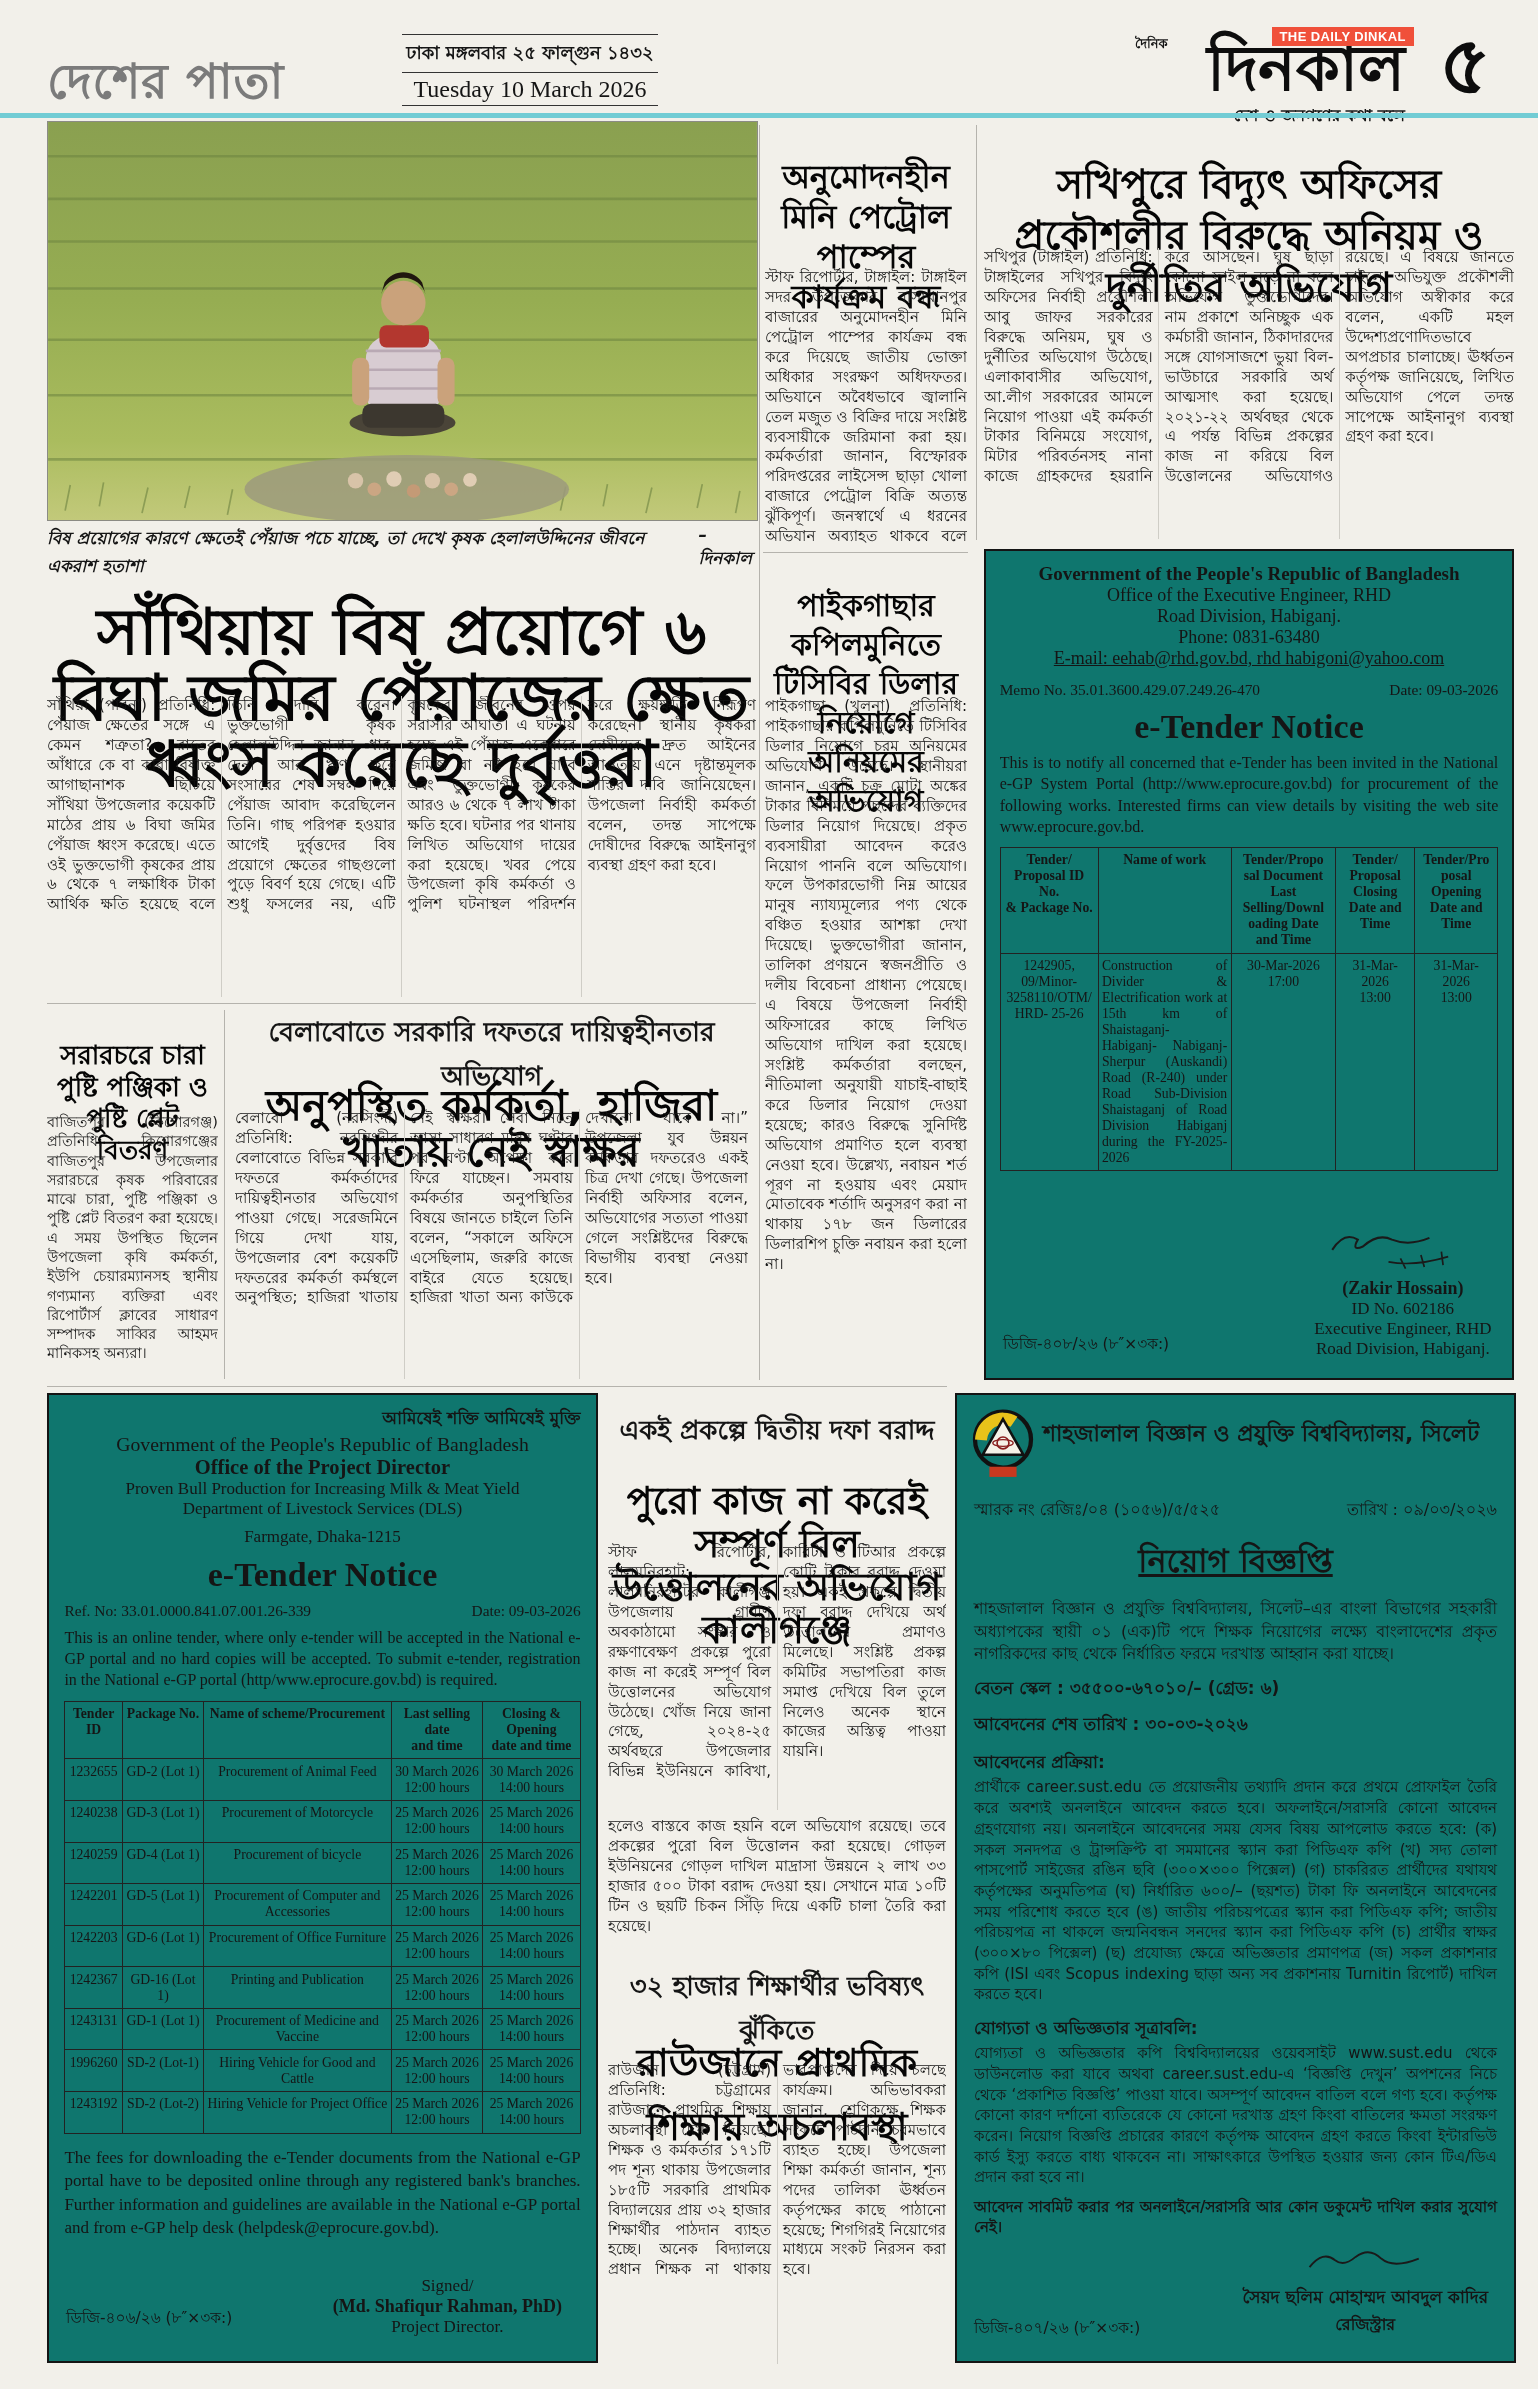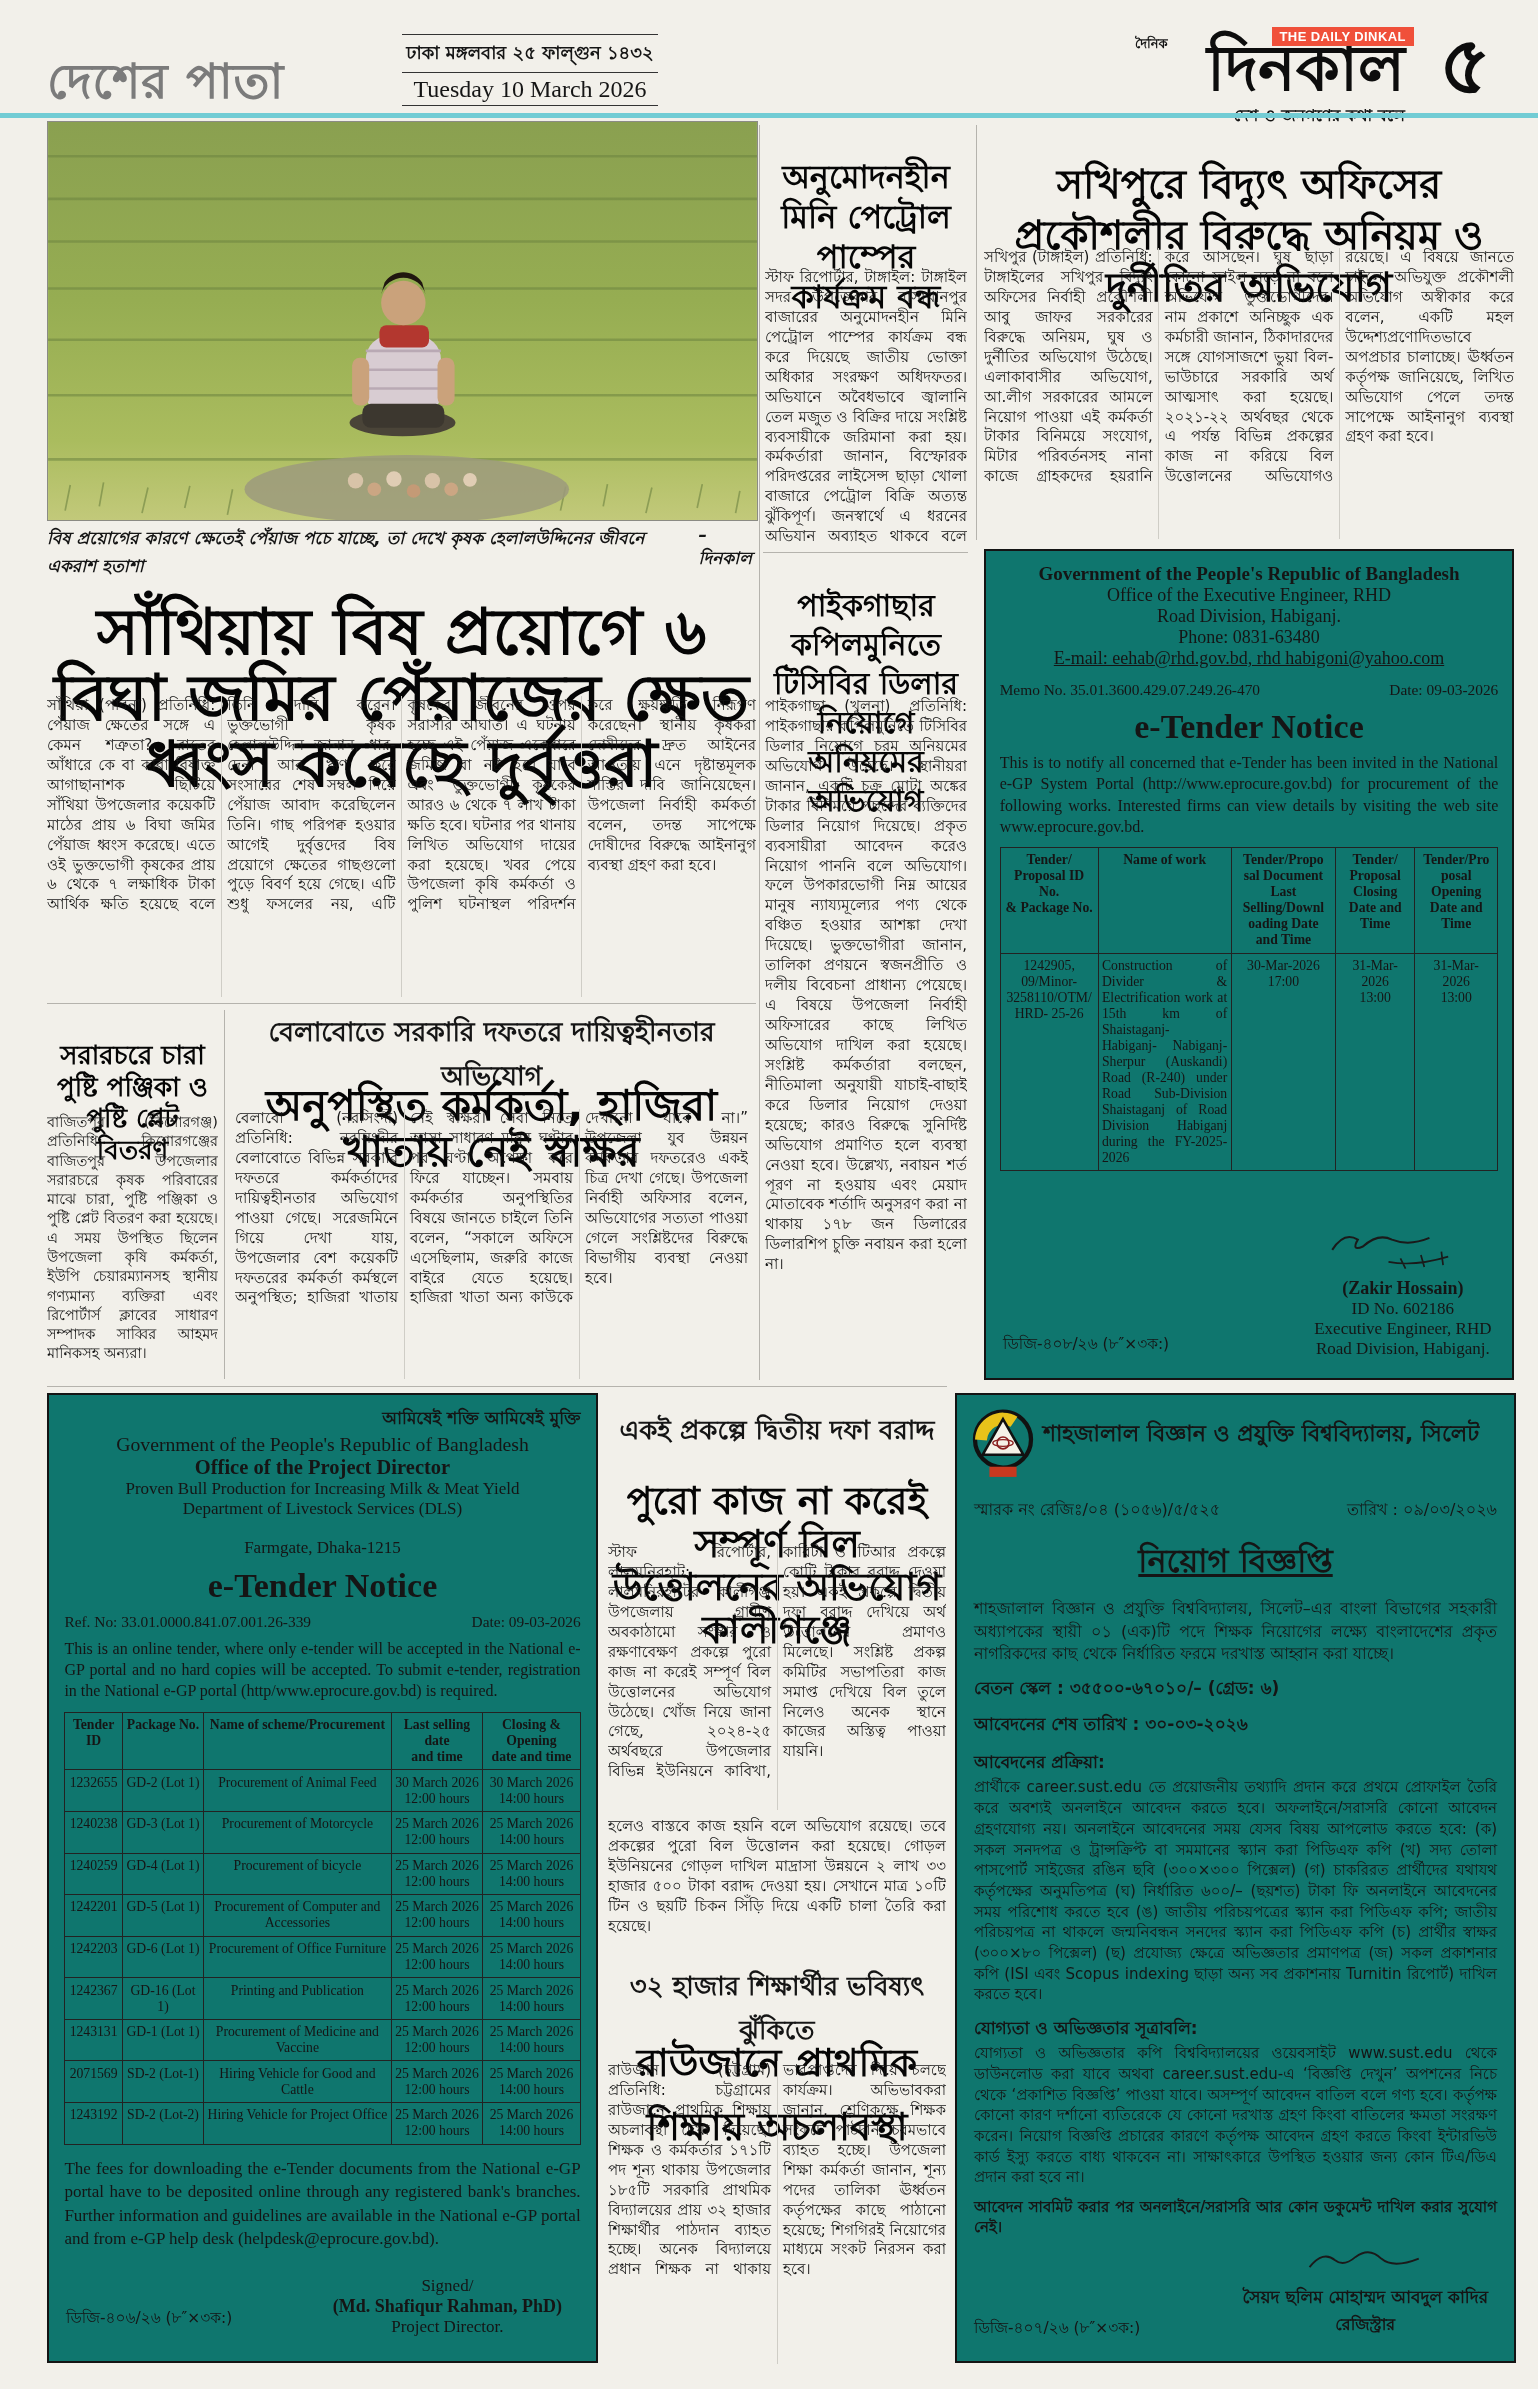--- a/index.html
+++ b/index.html
@@ -249,21 +249,21 @@
   <div class="abs body-text sarar-body">বাজিতপুর (কিশোরগঞ্জ) প্রতিনিধি: কিশোরগঞ্জের বাজিতপুর উপজেলার সরারচরে কৃষক পরিবারের মাঝে চারা, পুষ্টি পঞ্জিকা ও পুষ্টি প্লেট বিতরণ করা হয়েছে। এ সময় উপস্থিত ছিলেন উপজেলা কৃষি কর্মকর্তা, ইউপি চেয়ারম্যানসহ স্থানীয় গণ্যমান্য ব্যক্তিরা এবং রিপোর্টার্স ক্লাবের সাধারণ সম্পাদক সাব্বির আহমদ মানিকসহ অন্যরা।</div>
   <h2 class="abs headline belabo-headline">অনুপস্থিত কর্মকর্তা, হাজিরা খাতায় নেই স্বাক্ষর</h2>
   <div class="abs body-text cols belabo-body">বেলাবো (নরসিংদী) প্রতিনিধি: নরসিংদীর বেলাবোতে বিভিন্ন সরকারি দফতরে কর্মকর্তাদের দায়িত্বহীনতার অভিযোগ পাওয়া গেছে। সরেজমিনে গিয়ে দেখা যায়, উপজেলার বেশ কয়েকটি দফতরের কর্মকর্তা কর্মস্থলে অনুপস্থিত; হাজিরা খাতায় নেই স্বাক্ষর। সেবা নিতে আসা সাধারণ মানুষ ঘণ্টার পর ঘণ্টা অপেক্ষা করে ফিরে যাচ্ছেন। সমবায় কর্মকর্তার অনুপস্থিতির বিষয়ে জানতে চাইলে তিনি বলেন, “সকালে অফিসে এসেছিলাম, জরুরি কাজে বাইরে যেতে হয়েছে। হাজিরা খাতা অন্য কাউকে দেখানো যাবে না।” উপজেলা যুব উন্নয়ন কর্মকর্তার দফতরেও একই চিত্র দেখা গেছে। উপজেলা নির্বাহী অফিসার বলেন, অভিযোগের সত্যতা পাওয়া গেলে সংশ্লিষ্টদের বিরুদ্ধে বিভাগীয় ব্যবস্থা নেওয়া হবে।</div>
 
   <section class="abs notice dls">
     <div class="dls-slogan">আমিষেই শক্তি আমিষেই মুক্তি</div>
     <div class="n-center dls-org0">Government of the People's Republic of Bangladesh</div>
     <div class="n-center dls-org1">Office of the Project Director</div>
     <div class="n-center dls-org2">Proven Bull Production for Increasing Milk &amp; Meat Yield</div>
     <div class="n-center dls-org2">Department of Livestock Services (DLS)</div>
-    <div class="n-center dls-org2" style="margin-top:19px">Farmgate, Dhaka-1215</div>
+    <div class="n-center dls-org2" style="margin-top:8px">Farmgate, Dhaka-1215</div>
     <div class="n-title">e-Tender Notice</div>
     <div class="dls-ref">
       <span>Ref. No: 33.01.0000.841.07.001.26-339</span>
       <span>Date: 09-03-2026</span>
     </div>
     <div class="n-intro" style="margin-top:6.8px">This is an online tender, where only e-tender will be accepted in the National e-GP portal and no hard copies will be accepted. To submit e-tender, registration in the National e-GP portal (http/www.eprocure.gov.bd) is required.</div>
     <table class="ntab">
       <tbody>
           <tr>
         <th style="width:50px">Tender
@@ -332,21 +332,21 @@
       <tr>
             <td>1243131</td>
             <td>GD-1 (Lot 1)</td>
             <td>Procurement of Medicine and Vaccine</td>
             <td>25 March 2026
 12:00 hours</td>
             <td>25 March 2026
 14:00 hours</td>
           </tr>
       <tr>
-            <td>2071569</td>
+            <td>1996260</td>
             <td>SD-2 (Lot-1)</td>
             <td>Hiring Vehicle for Good and Cattle</td>
             <td>25 March 2026
 12:00 hours</td>
             <td>25 March 2026
 14:00 hours</td>
           </tr>
       <tr>
             <td>1243192</td>
             <td>SD-2 (Lot-2)</td>

